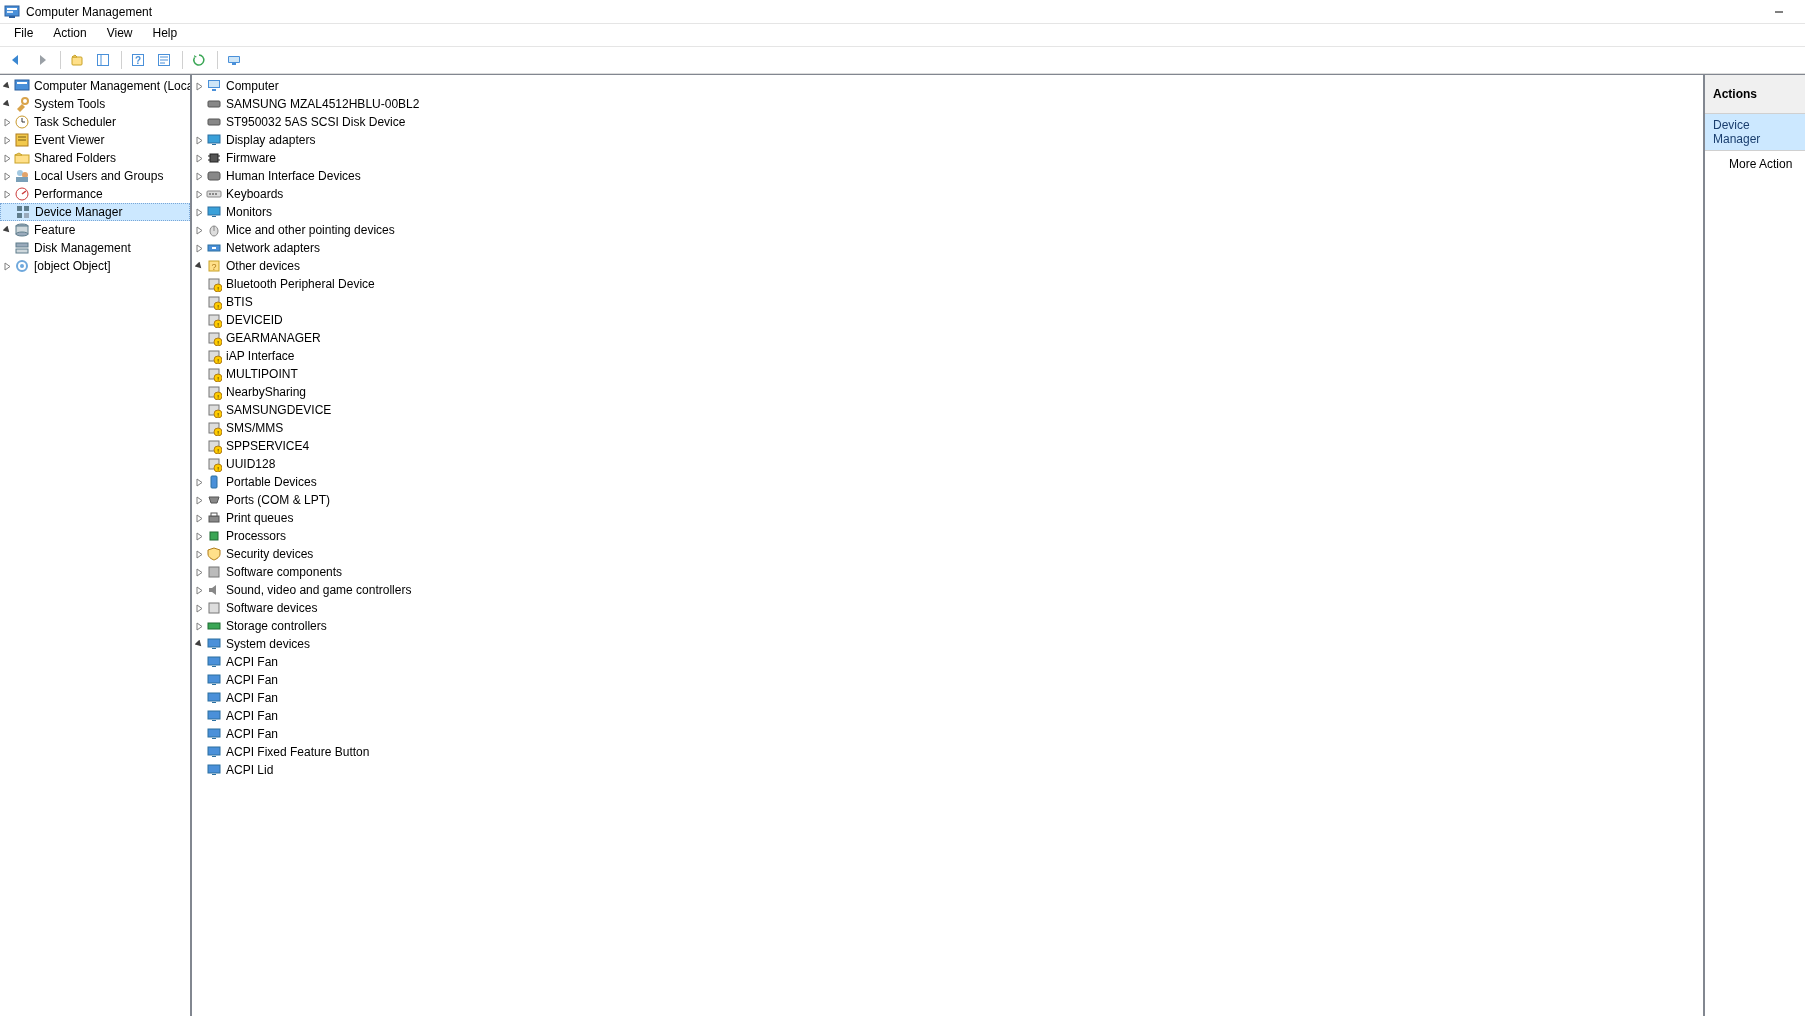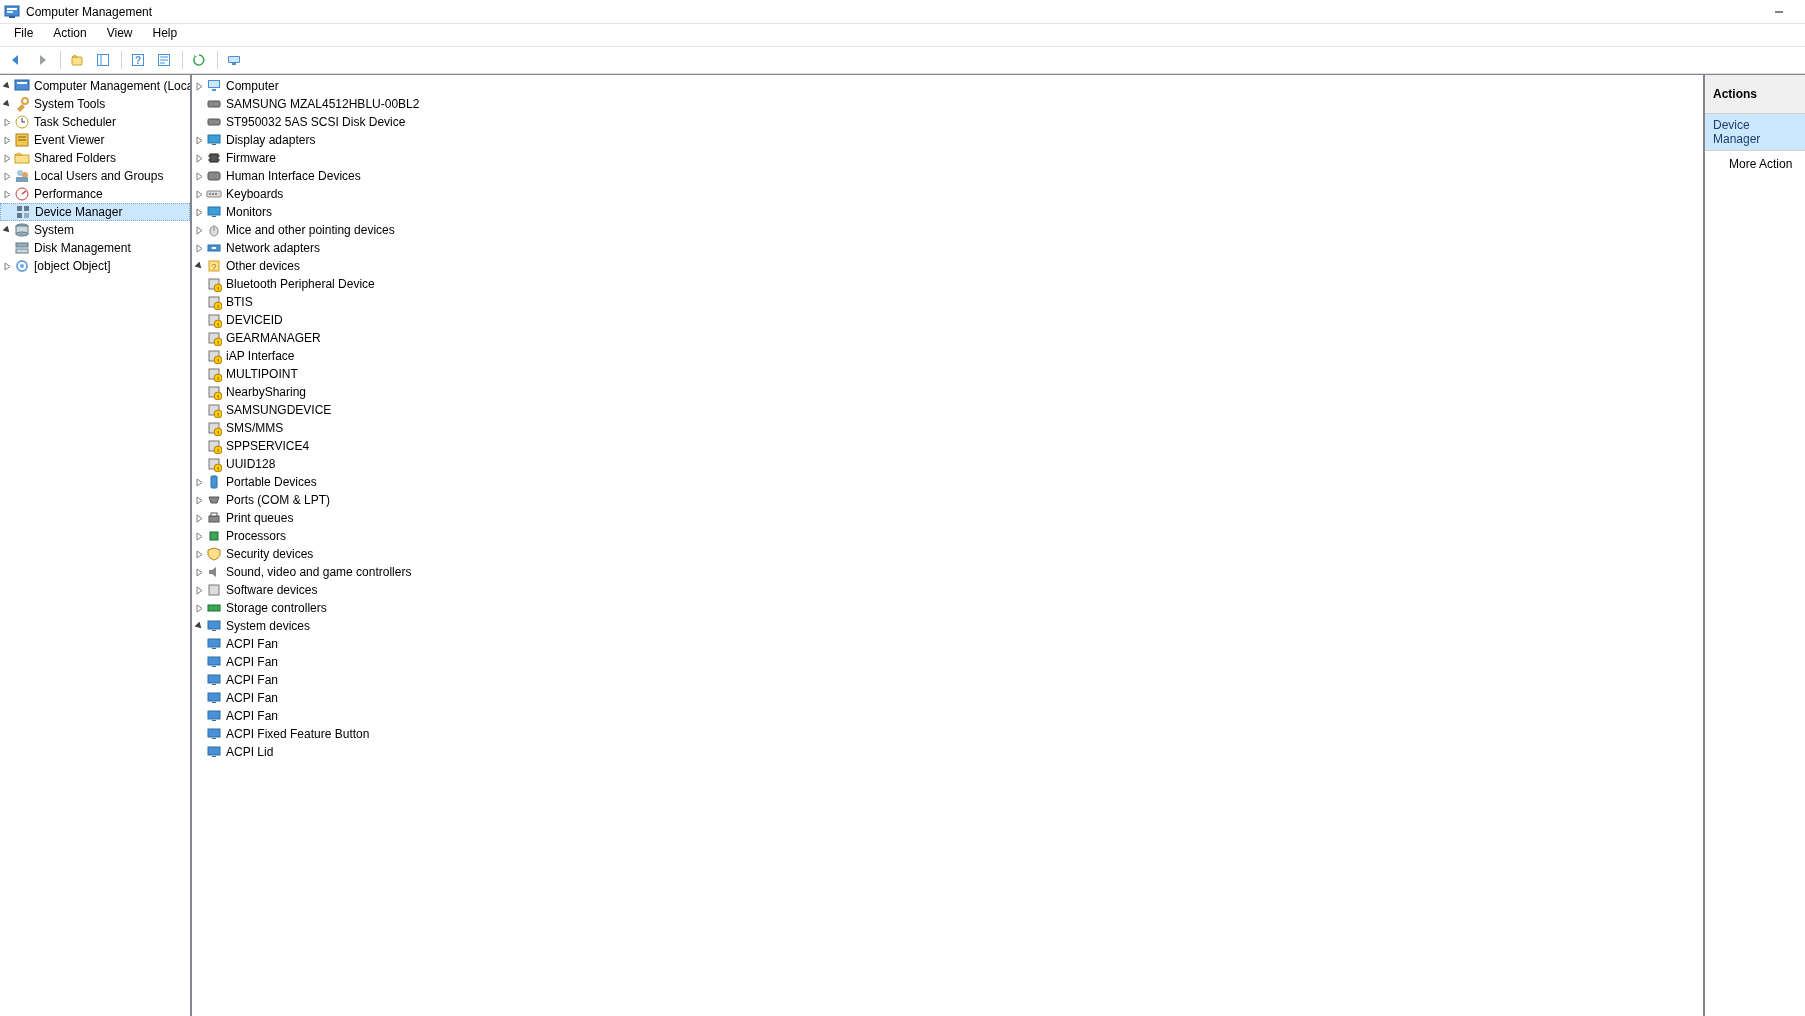--- a/index.html
+++ b/index.html
@@ -265,21 +265,21 @@
                       <path d="M1 1 L7 4.5 L1 8 Z" fill="#404040" transform="rotate(45 4.5 4.5)"></path>
                     </svg>
                   </span>
                 <span class="ic">
                     <svg viewBox="0 0 16 16">
                       <ellipse cx="8" cy="4" rx="6" ry="2" fill="#9ab" stroke="#5f7d8c"></ellipse>
                       <rect x="2" y="4" width="12" height="8" fill="#cfd8dc" stroke="#5f7d8c"></rect>
                       <ellipse cx="8" cy="12" rx="6" ry="2" fill="#9ab" stroke="#5f7d8c"></ellipse>
                     </svg>
                   </span>
-                <span class="lbl">System</span>
+                <span class="lbl">Feature</span>
               </div>
               <ul class="children">
                 <li>
                     <div class="row">
                       <span class="tw"></span>
                       <span class="ic">
                         <svg viewBox="0 0 16 16">
                           <rect x="2" y="3" width="12" height="4" fill="#9ab" stroke="#5f7d8c"></rect>
                           <rect x="2" y="9" width="12" height="4" fill="#cfd8dc" stroke="#5f7d8c"></rect>
                         </svg>
@@ -711,20 +711,35 @@
             </li>
           <li>
               <div class="row">
                 <span class="tw">
                   <svg viewBox="0 0 9 9">
                     <path d="M2 1 L7 4.5 L2 8 Z" fill="none" stroke="#808080"></path>
                   </svg>
                 </span>
                 <span class="ic">
                   <svg viewBox="0 0 16 16">
+                    <rect x="3" y="3" width="10" height="10" fill="#bbb" stroke="#777"></rect>
+                  </svg>
+                </span>
+                <span class="lbl">Software components</span>
+              </div>
+            </li>
+          <li>
+              <div class="row">
+                <span class="tw">
+                  <svg viewBox="0 0 9 9">
+                    <path d="M2 1 L7 4.5 L2 8 Z" fill="none" stroke="#808080"></path>
+                  </svg>
+                </span>
+                <span class="ic">
+                  <svg viewBox="0 0 16 16">
                     <path d="M3 6 L6 6 L10 3 V13 L6 10 H3 Z" fill="#888"></path>
                   </svg>
                 </span>
                 <span class="lbl">Sound, video and game controllers</span>
               </div>
             </li>
           <li>
               <div class="row">
                 <span class="tw">
                   <svg viewBox="0 0 9 9">

